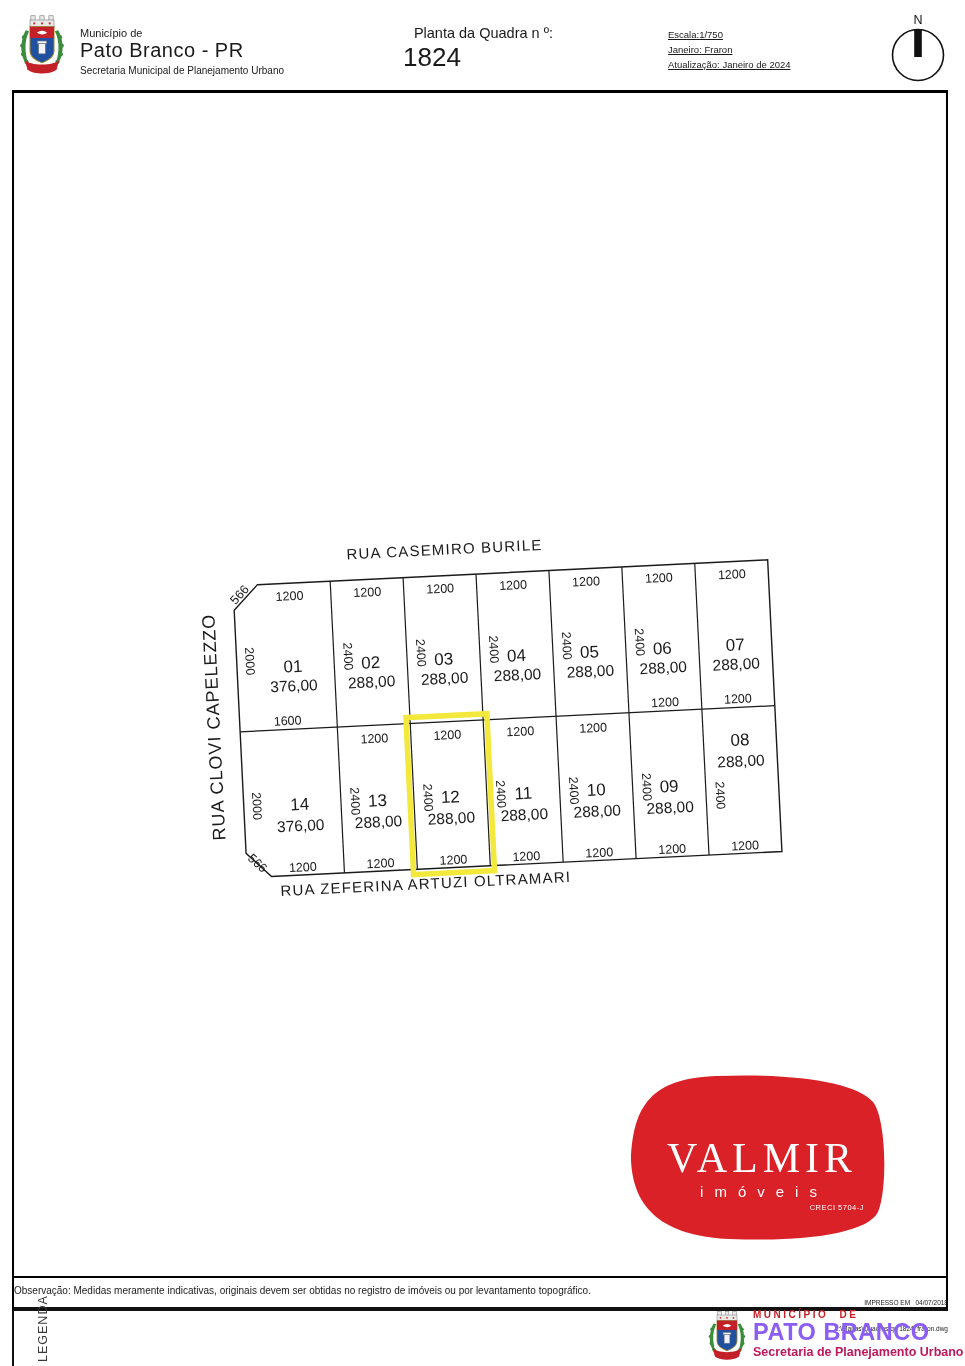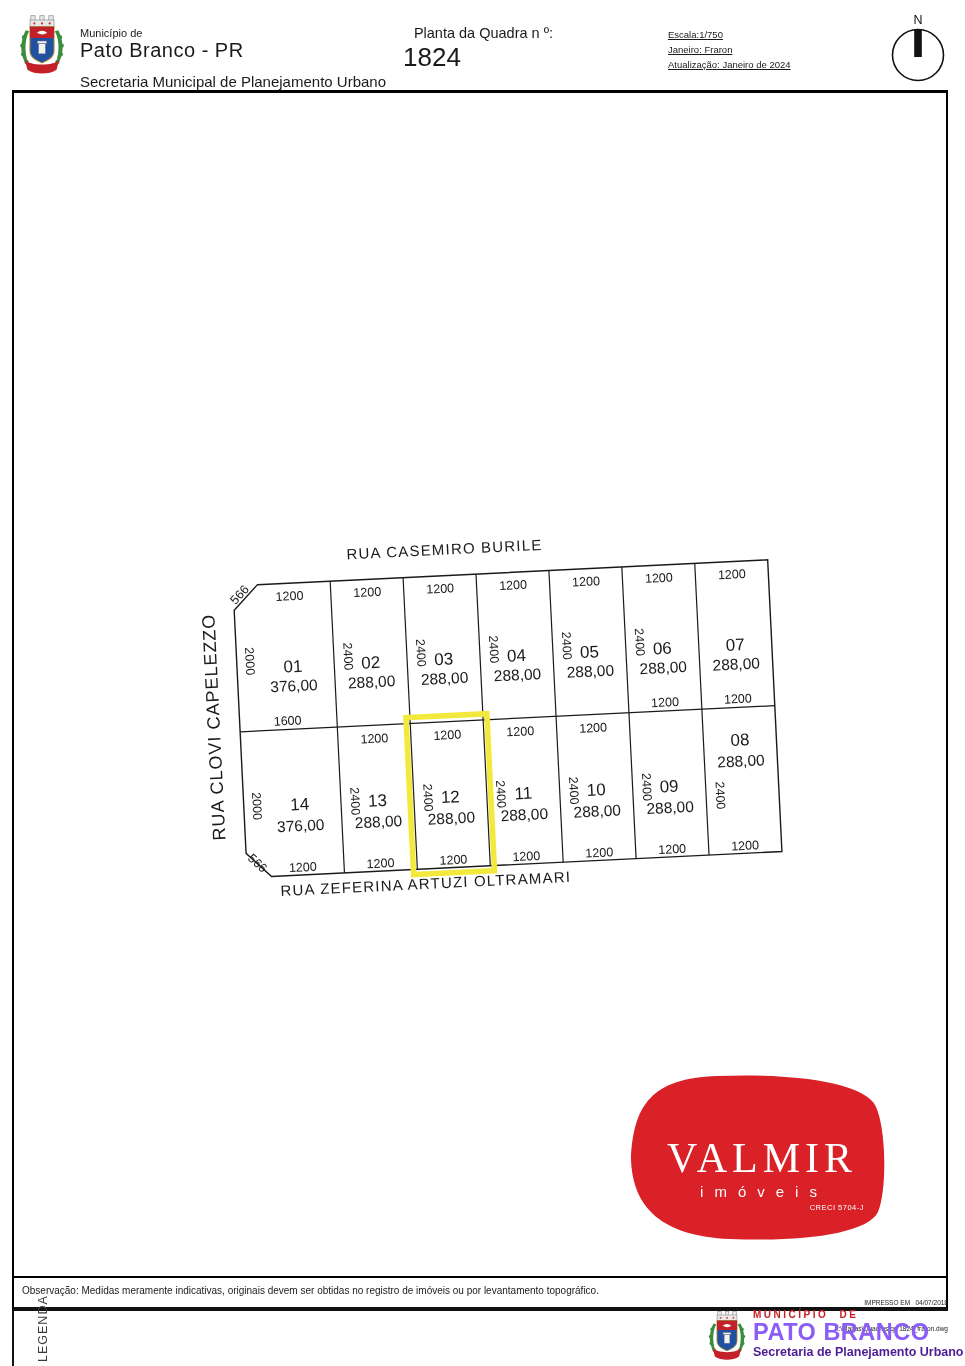--- a/index.html
+++ b/index.html
@@ -8,48 +8,48 @@
     font-family:"Liberation Sans",sans-serif;color:#1a1a1a;overflow:hidden;
   }
   *{box-sizing:border-box;}
   .abs{position:absolute;}
 
   
   .arms-top{left:16px;top:8px;width:52px;height:72px;}
   .muni-block{left:80px;top:27px;}
   .muni-small{font-size:11px;line-height:13px;}
   .muni-name{font-size:20px;line-height:21px;letter-spacing:.5px;}
-  .muni-sec{font-size:15px;line-height:13px;margin-top:14px;}
+  .muni-sec{font-size:10px;line-height:13px;margin-top:3px;}
   .title-block{left:403px;top:25px;width:150px;text-align:left;}
   .plan-title{font-size:14.5px;line-height:16px;text-align:right;}
   .plan-number{font-size:26px;line-height:28px;text-align:left;width:105px;margin-top:2px;}
   .info-block{left:668px;top:27px;font-size:9.5px;line-height:15px;text-decoration:underline;}
   .compass{left:886px;top:6px;width:66px;height:82px;}
 
   
   .frame{left:12px;top:90px;width:936px;height:1188px;border:2px solid #000;border-top-width:3px;background:transparent;}
   #map{left:12px;top:90px;width:936px;height:1188px;}
 
   
   .obs-strip{
     left:12px;top:1278px;width:936px;height:33px;
     border-left:2px solid #000;border-right:2px solid #000;border-bottom:4px solid #111;
-    padding:7px 0 0 8px;font-size:10px;background:#fff;
+    padding:7px 0 0 0;font-size:10px;background:#fff;
   }
   .smallprint{right:17px;top:1282px;text-align:right;font-size:6.5px;line-height:8.5px;color:#222;white-space:pre;}
   .left-rail{left:12px;top:1311px;width:2px;height:55px;background:#111;}
   .legend-label{
     left:36px;top:1362px;transform:rotate(-90deg);transform-origin:top left;
     font-size:12.5px;letter-spacing:1px;color:#3a3a3a;white-space:nowrap;
   }
   .footer-arms{left:705px;top:1305px;width:44px;height:60px;}
   .footer-logo-text{left:753px;top:1309px;}
   .flt1{font-size:10px;font-weight:bold;letter-spacing:2.5px;word-spacing:6px;}
   .flt2{font-size:23.5px;font-weight:bold;letter-spacing:.5px;line-height:23px;margin-top:1px;}
-  .flt3{font-size:12.5px;font-weight:bold;color:#4c1d95;margin-top:1px;}
+  .flt3{font-size:12.5px;font-weight:bold;color:#be185d;margin-top:1px;}
   .hidden-defs{width:0;height:0;position:absolute;}
 </style>
 </head>
 <body>
 
 <svg class="hidden-defs" aria-hidden="true">
   <symbol id="arms" viewBox="0 0 60 84">
     <path d="M11,26 C3,42 4,60 17,72 C9,56 9,38 15,27 Z" fill="#3c8c3e"></path>
     <path d="M49,26 C57,42 56,60 43,72 C51,56 51,38 45,27 Z" fill="#3c8c3e"></path>
     <circle cx="9" cy="34" r="2.5" fill="#3c8c3e"></circle>

